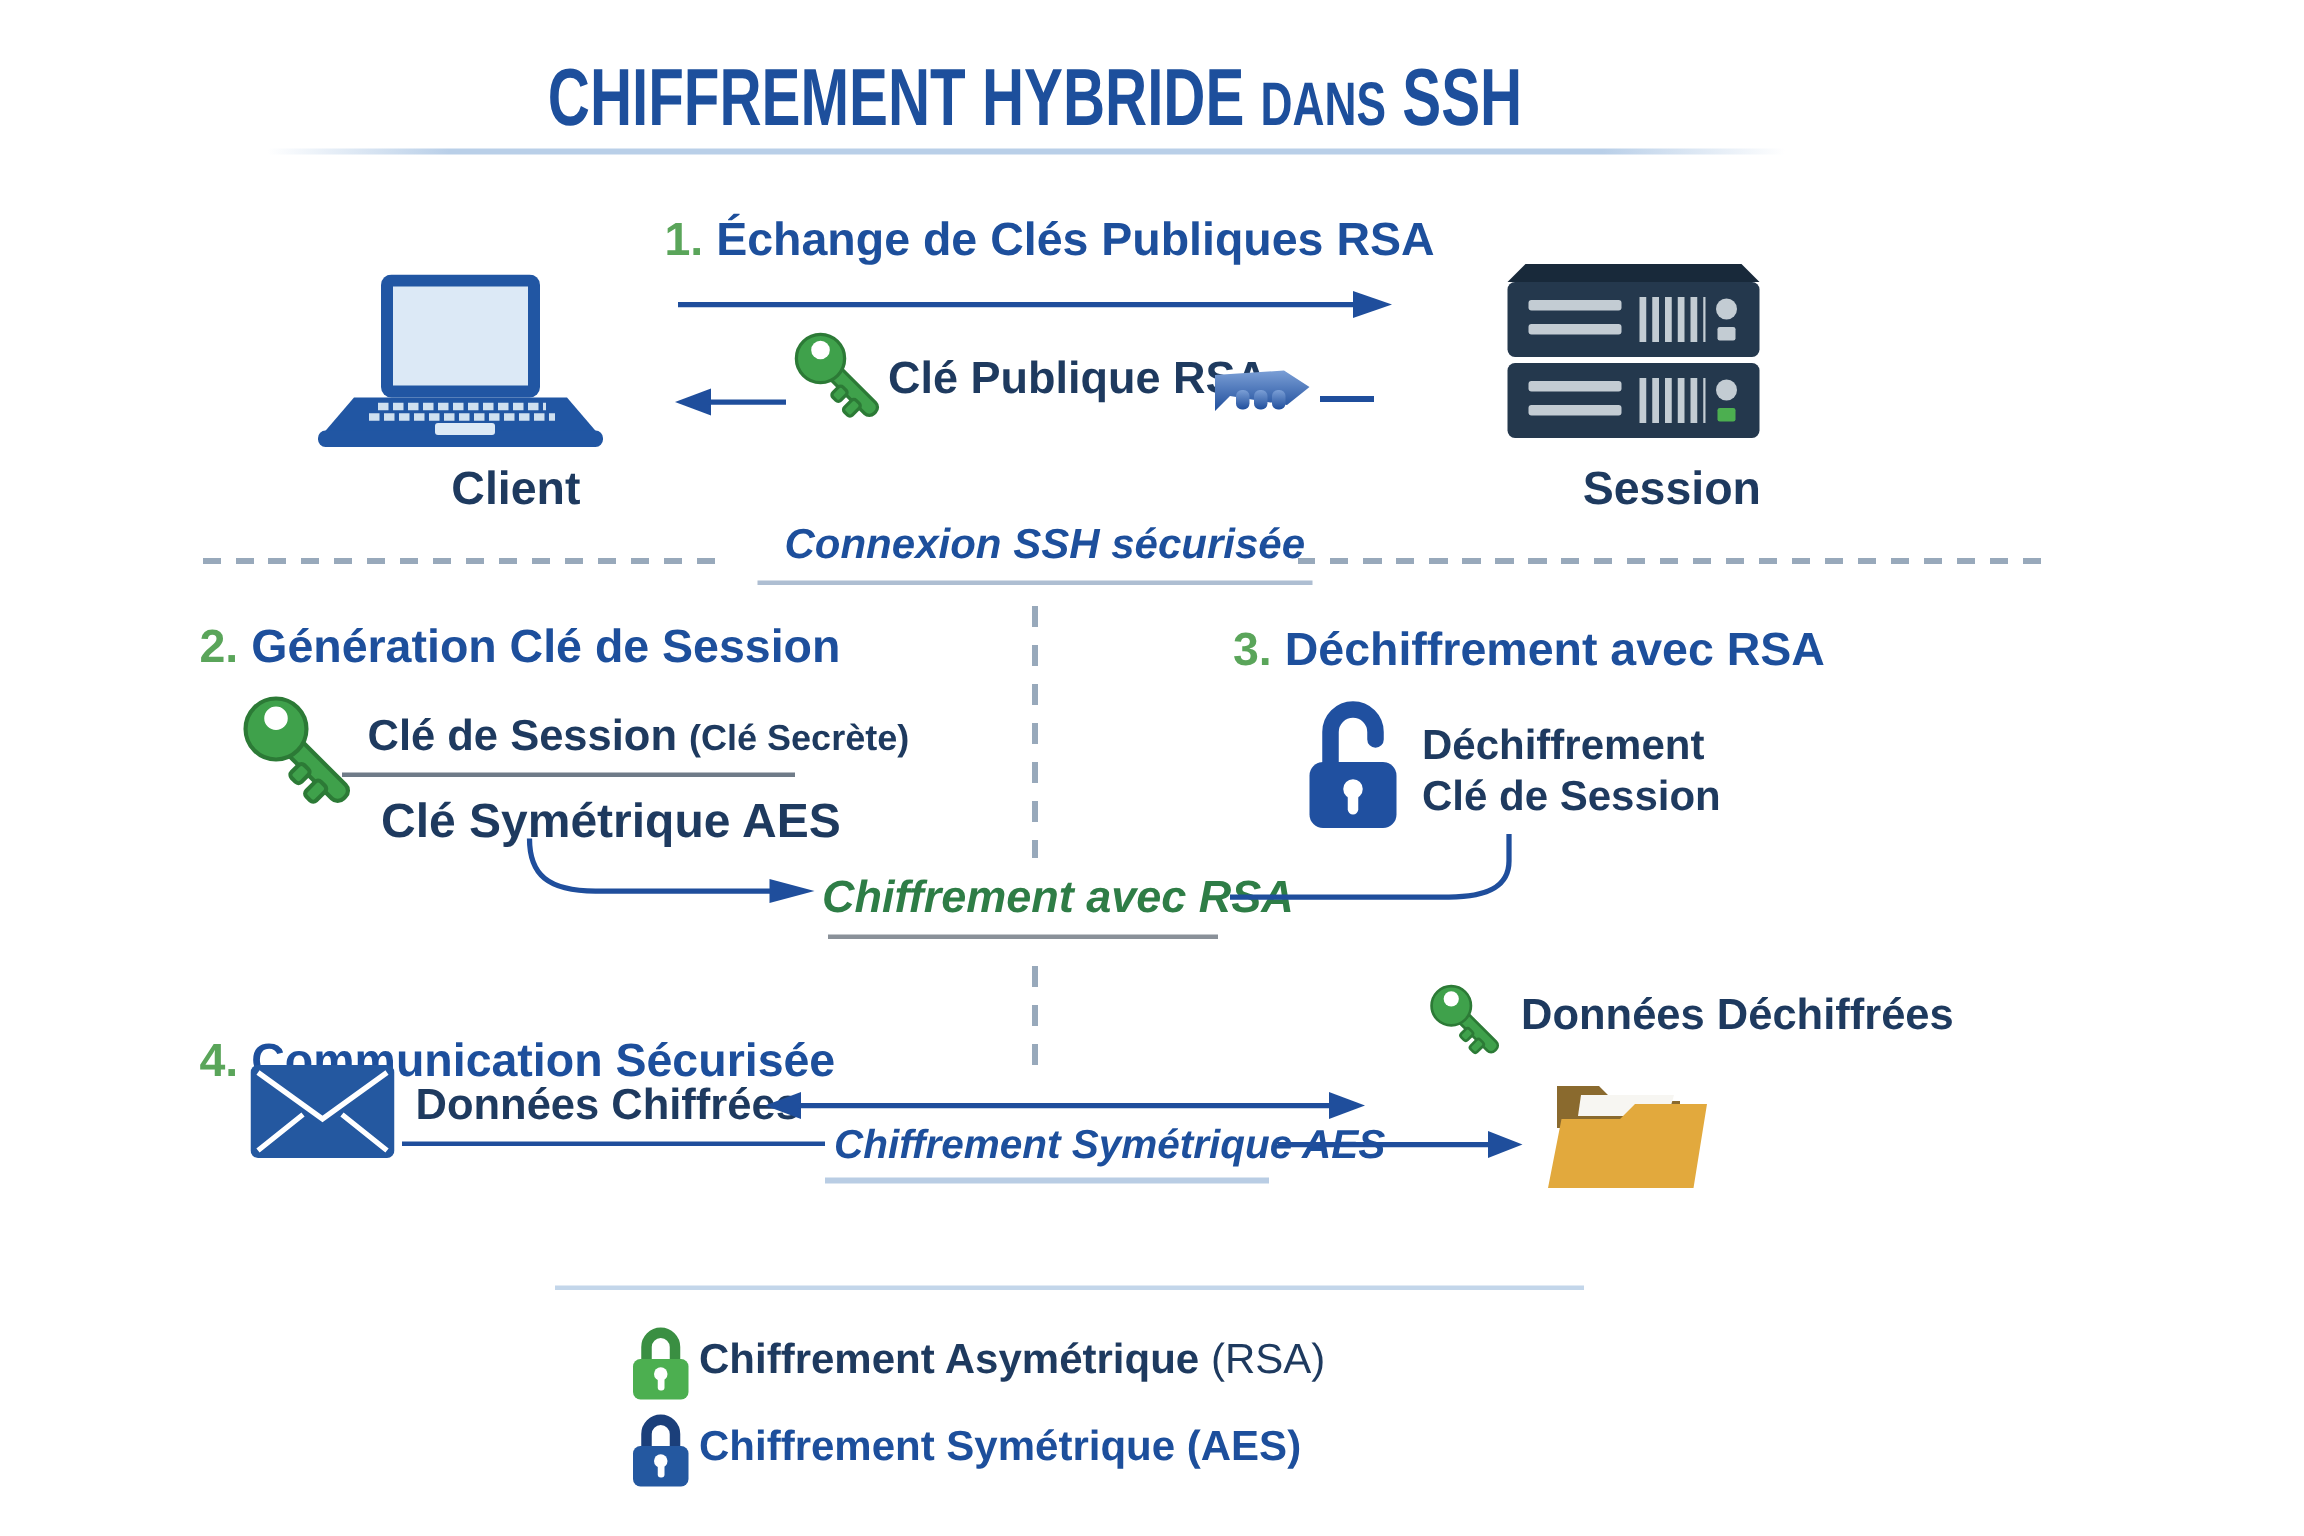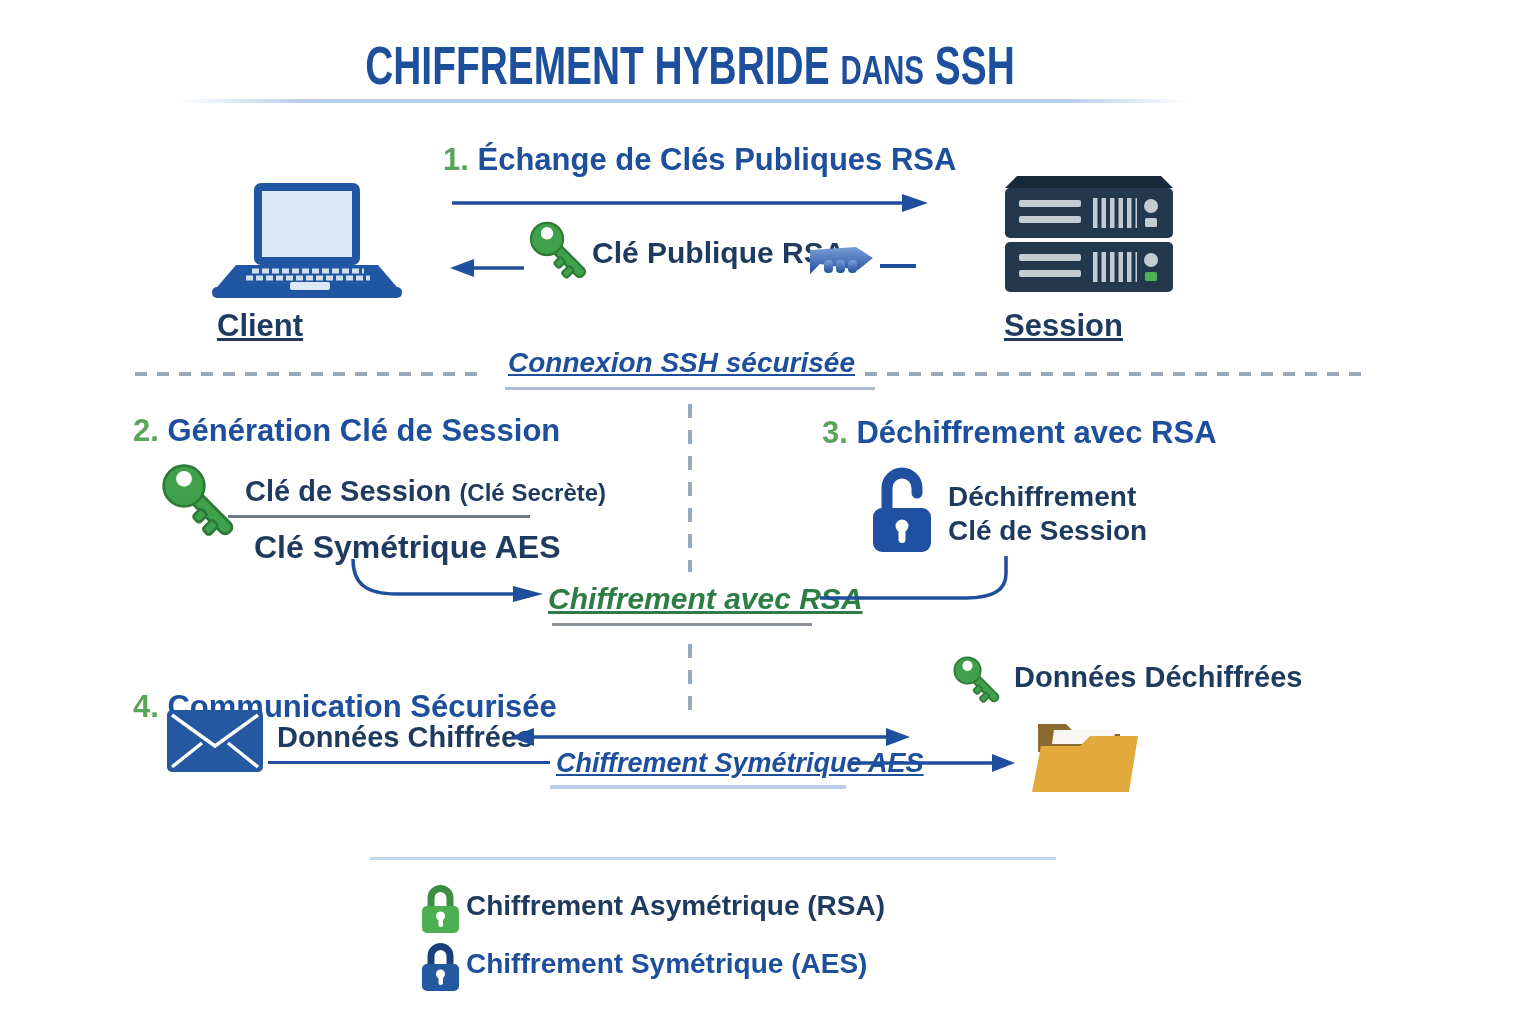--- a/index.html
+++ b/index.html
@@ -4,21 +4,21 @@
 <style>
   html,body{margin:0;padding:0;background:#fff;}
   .canvas{position:relative;width:1492px;height:1024px;background:#fff;overflow:hidden;
           font-family:"Liberation Sans","DejaVu Sans",sans-serif;}
   .t{position:absolute;white-space:nowrap;font-weight:bold;line-height:1.06;}
   .blue{color:var(--blue);}
   .navy{color:var(--navy);}
   .gnum{color:var(--green-num);}
   .green{color:var(--green-text);}
   .ital{font-style:italic;}
-  .ctr{text-align:left;text-decoration:underline;}
+  .ctr{text-align:right;}
   .abs{position:absolute;}
   .rule{position:absolute;}
   
   .title{position:absolute;left:0;top:34px;width:1380px;text-align:center;
          font-weight:bold;color:var(--blue);font-size:54px;letter-spacing:0px;
          transform:scaleX(.72);transform-origin:50% 50%;}
   .title .small{font-size:41px;}
   .title-rule{left:178px;top:99px;width:1012px;height:4px;
       background:linear-gradient(90deg,rgba(185,207,232,0),var(--rule-light) 12%,var(--rule-light) 88%,rgba(185,207,232,0));}
   
@@ -223,21 +223,21 @@
   <div class="rule" style="left:370px;top:857px;width:686px;height:3px;background:#c3d6ea;"></div>
 
   <svg class="abs" style="left:418px;top:882px;" width="44" height="52" viewBox="0 0 44 52">
     <path d="M13,26 V16 A9.5 9.5 0 0 1 32,16 V26" fill="none" stroke="#3a8f42" stroke-width="7"></path>
     <rect x="4" y="24" width="37" height="27" rx="5" fill="#4caf50"></rect>
     <circle cx="22.5" cy="34" r="4.5" fill="#fff"></circle>
     <rect x="20.5" y="36" width="4.5" height="9" rx="2" fill="#fff"></rect>
   </svg>
   <div class="t navy" style="left:466px;top:891px;font-size:28px;">
     <span>Chiffrement Asymétrique</span>
-    <span style="font-weight:700;">(RSA)</span>
+    <span style="font-weight:400;">(RSA)</span>
   </div>
 
   <svg class="abs" style="left:418px;top:940px;" width="44" height="52" viewBox="0 0 44 52">
     <path d="M13,26 V16 A9.5 9.5 0 0 1 32,16 V26" fill="none" stroke="#1b3f7a" stroke-width="7"></path>
     <rect x="4" y="24" width="37" height="27" rx="5" fill="#2458a0"></rect>
     <circle cx="22.5" cy="34" r="4.5" fill="#fff"></circle>
     <rect x="20.5" y="36" width="4.5" height="9" rx="2" fill="#fff"></rect>
   </svg>
   <div class="t blue" style="left:466px;top:949px;font-size:28px;">
     <span>Chiffrement Symétrique</span>

